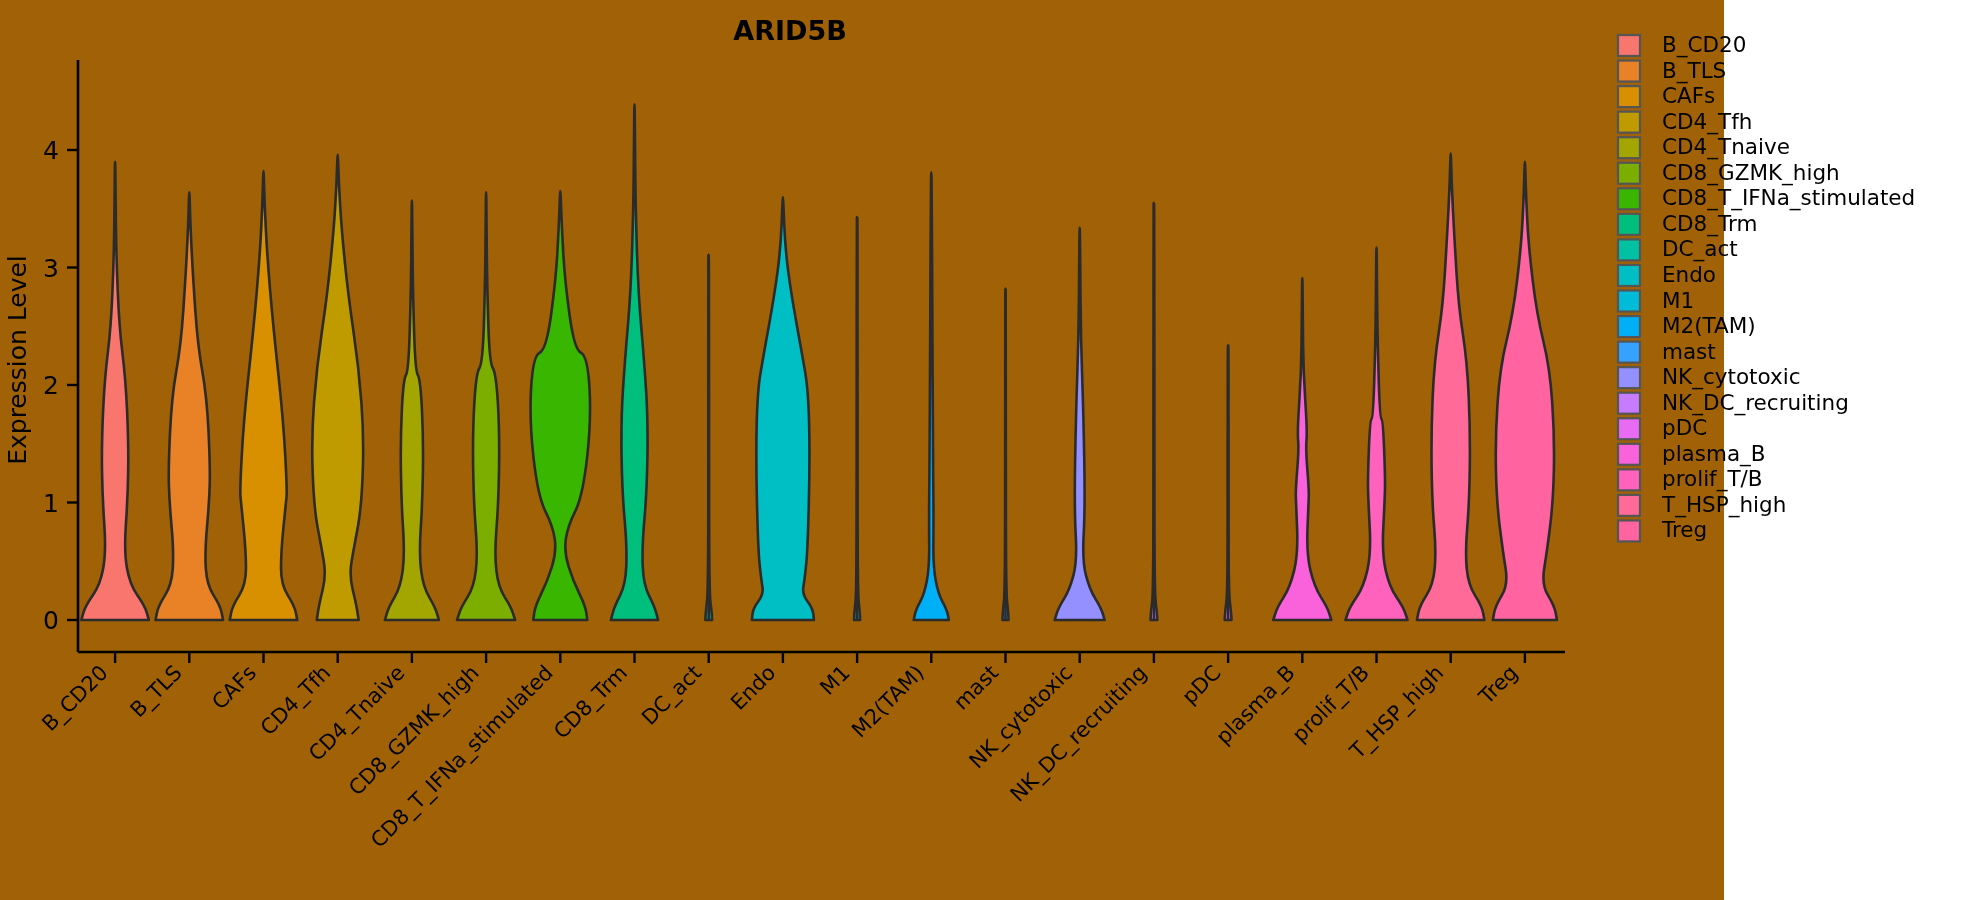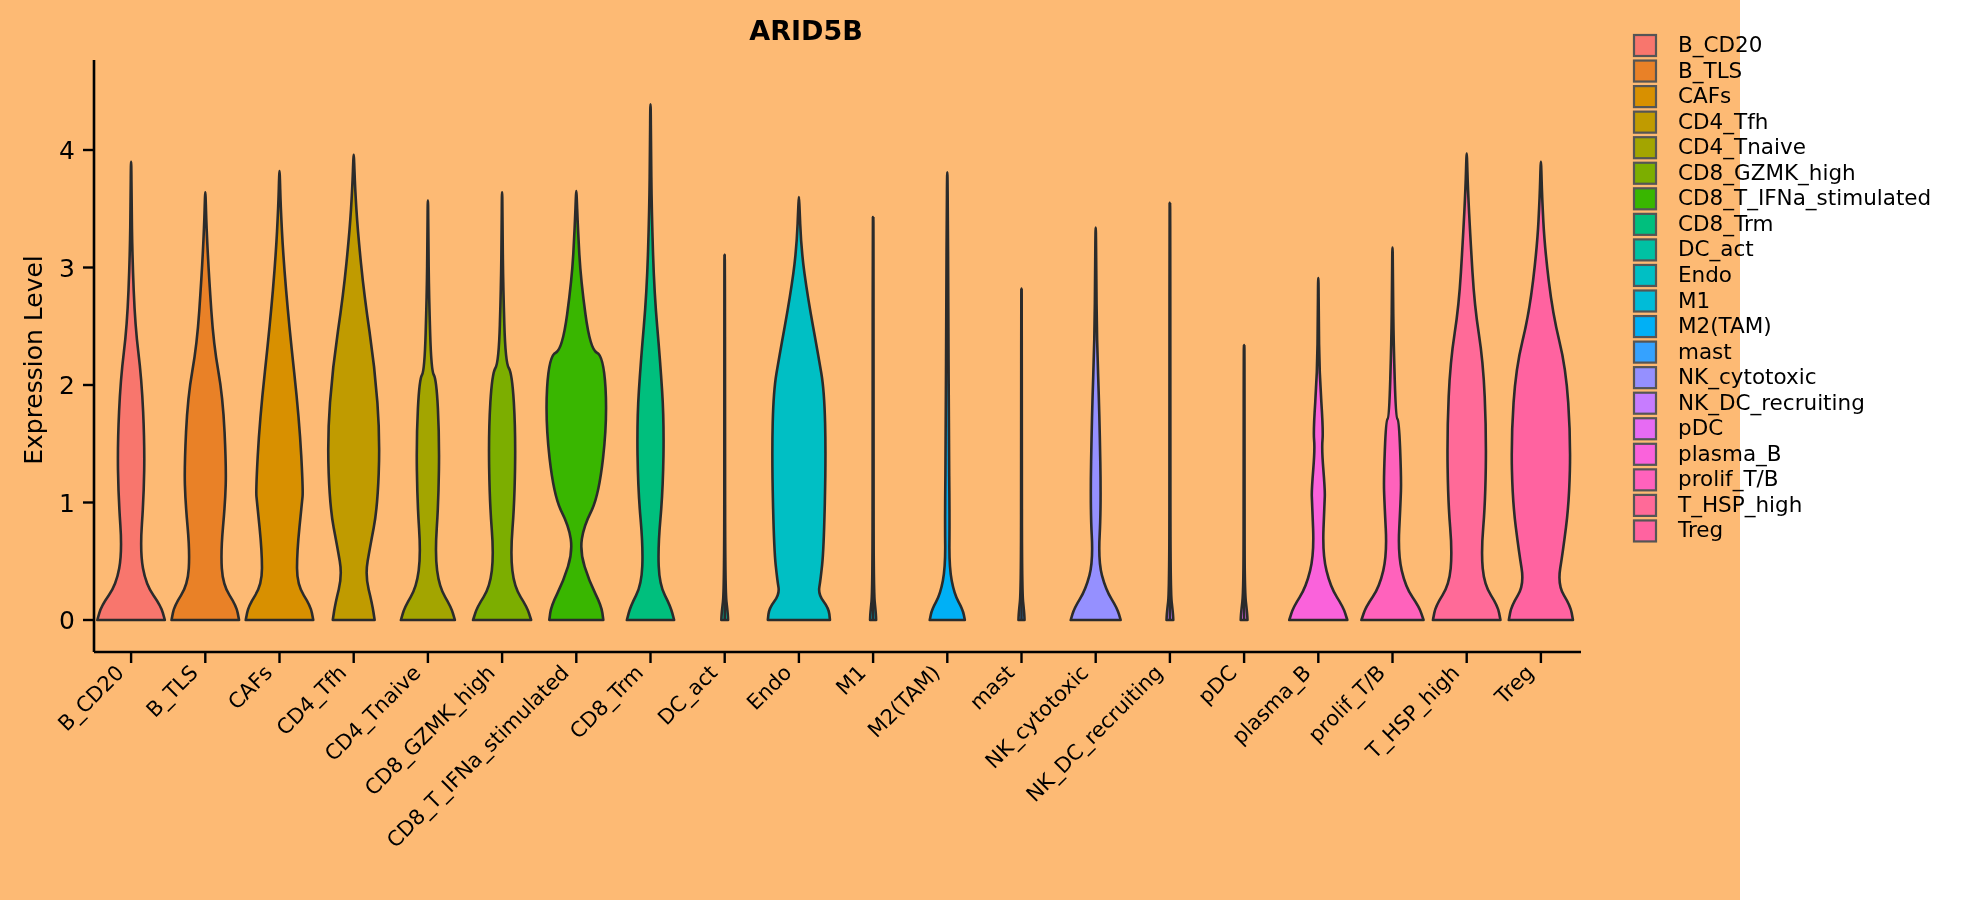--- a/index.html
+++ b/index.html
@@ -1,17 +1,17 @@
 <!DOCTYPE html>
 <html><head>
 <meta charset="utf-8">
 <style>
   html,body{margin:0;padding:0;background:#ffffff;}
   body{width:1965px;height:900px;font-family:"DejaVu Sans",sans-serif;overflow:hidden;}
-  #root{position:relative;width:1724px;height:900px;background:#fdba74;padding-left:16px;}
+  #root{position:relative;width:1724px;height:900px;background:#a16207;}
   svg{display:block;}
   .ttl{font-family:"DejaVu Sans",sans-serif;font-weight:bold;font-size:27px;fill:#000;}
   .axlab{font-family:"DejaVu Sans",sans-serif;font-size:25px;fill:#000;}
   .tick{font-family:"DejaVu Sans",sans-serif;font-size:25px;fill:#000;}
   .xtick{font-family:"DejaVu Sans",sans-serif;font-size:21px;fill:#000;}
   .leglab{font-family:"DejaVu Sans",sans-serif;font-size:21.5px;fill:#000;}
   .axline{stroke:#000;stroke-width:2.6;fill:none;}
   .tkline{stroke:#000;stroke-width:2.4;fill:none;}
   .vio{stroke:#2b2b2b;stroke-width:2.6;stroke-linejoin:round;}
   .swt{stroke:#555;stroke-width:2.2;}

